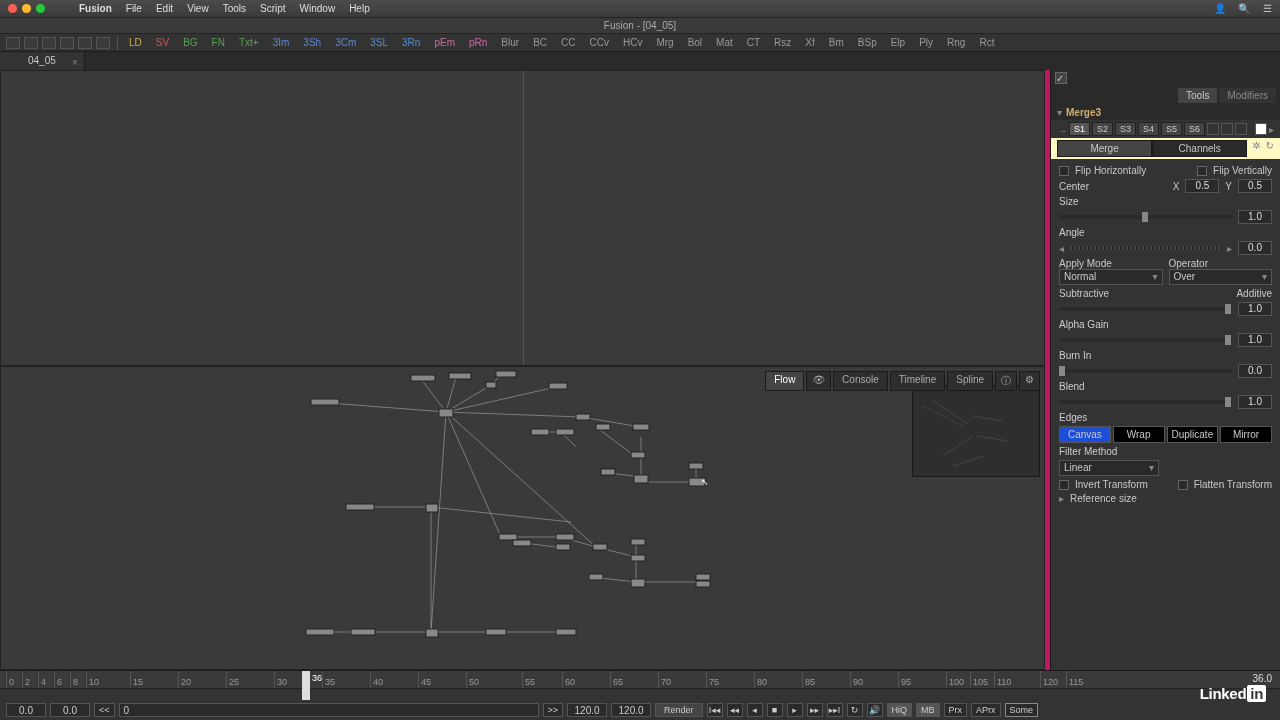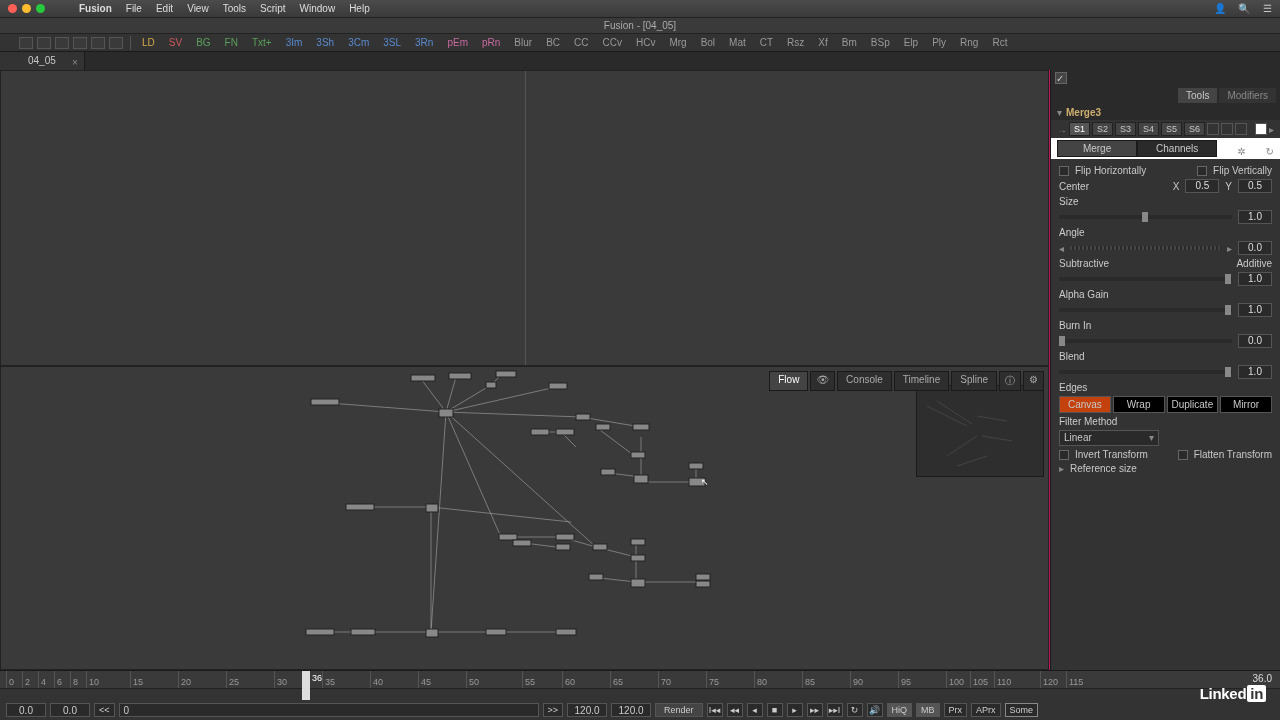--- a/index.html
+++ b/index.html
@@ -5,32 +5,32 @@
 *{margin:0;padding:0;box-sizing:border-box;font-family:Arial,Helvetica,sans-serif;user-select:none}
 body{width:1280px;height:720px;background:#353535;color:#c8c8c8;font-size:10px;overflow:hidden;position:relative}
 .mac-bar{height:18px;background:linear-gradient(#4b4b4b,#3a3a3a);display:flex;align-items:center;padding:0 8px;gap:14px;border-bottom:1px solid #222}
 .mac-bar .dots{display:flex;gap:5px;margin-right:6px}
 .mac-bar .dot{width:9px;height:9px;border-radius:50%}
 .apple{font-size:12px;color:#ddd}
 .menu-item{color:#ddd;cursor:pointer}
 .menu-item.app{font-weight:bold}
 .mac-right{margin-left:auto;display:flex;gap:12px;align-items:center}
 .title-bar{height:16px;background:#3a3a3a;color:#aaa;text-align:center;line-height:16px;border-bottom:1px solid #222}
-.toolbar{height:18px;background:#333;border-bottom:1px solid #1a1a1a;display:flex;align-items:center;padding:0 19px;gap:4px}
+.toolbar{height:18px;background:#333;border-bottom:1px solid #1a1a1a;display:flex;align-items:center;padding:0 6px;gap:4px}
 .tb-btn{width:14px;height:12px;border:1px solid #555;background:#3a3a3a;cursor:pointer}
 .tb-sep{width:1px;height:14px;background:#555;margin:0 3px}
 .tool-short{padding:0 4px;cursor:pointer;font-size:10px}
 .f-ld{color:#d4a94a}.f-sv{color:#d05858}.f-bg{color:#5aa05a}.f-fn{color:#5aa05a}.f-txt{color:#5aa05a}
 .f-3{color:#5a8ad0}.f-pem{color:#c86aa0}.f-prn{color:#c86aa0}
 .f-blur,.f-bc,.f-cc,.f-ccv,.f-hcv,.f-mrg,.f-bol,.f-mat,.f-ct,.f-rsz,.f-xf,.f-bm,.f-bsp,.f-elp,.f-ply,.f-rng,.f-rct{color:#999}
 .tabs{height:18px;background:#2a2a2a;display:flex;align-items:center}
 .tab{padding:0 28px;height:18px;line-height:18px;background:#333;border-right:1px solid #1a1a1a;position:relative;cursor:pointer}
 .tab .x{position:absolute;right:6px;top:2px;color:#888;cursor:pointer}
 .main{display:flex;height:600px}
-.left-col{flex:1;display:flex;flex-direction:column;border-right:1px solid #be185d}
+.left-col{flex:1;display:flex;flex-direction:column;border-right:5px solid #be185d}
 .viewer{height:296px;background:#3a3a3a;border-bottom:2px solid #5af;position:relative;border:1px solid #222}
 .viewer-split{position:absolute;left:50%;top:0;bottom:0;width:1px;background:#555}
 .flow-area{flex:1;background:#3a3a3a;position:relative;overflow:hidden;border:1px solid #222}
 .flow-tabs{position:absolute;top:4px;right:4px;display:flex;gap:2px;z-index:5}
 .flow-tab{padding:2px 8px;background:#2e2e2e;border:1px solid #1a1a1a;cursor:pointer;color:#aaa}
 .flow-tab.active{background:#444;color:#fff}
 .flow-tab.icon{padding:2px 5px}
 .navigator{position:absolute;top:18px;right:4px;width:128px;height:92px;background:#2e2e2e;border:1px solid #1a1a1a;z-index:4}
 svg.graph{position:absolute;inset:0;width:100%;height:100%}
 .node{fill:#888;stroke:#222}
@@ -55,34 +55,34 @@
 .prop-row{display:flex;align-items:center;gap:6px;margin:3px 0}
 .prop-label{flex:1;color:#ccc}
 .checkbox{width:10px;height:10px;border:1px solid #666;background:#2a2a2a;cursor:pointer}
 .num-field{width:34px;height:14px;background:#2a2a2a;border:1px solid #555;color:#ddd;text-align:center;line-height:12px;cursor:text}
 .slider{flex:1;height:4px;background:#2a2a2a;position:relative;margin:4px 0}
 .slider-thumb{position:absolute;width:6px;height:10px;background:#888;top:-3px;cursor:pointer}
 .dropdown{flex:1;height:16px;background:#2a2a2a;border:1px solid #555;padding:0 4px;line-height:14px;cursor:pointer;position:relative}
 .dropdown::after{content:"▾";position:absolute;right:4px;color:#888}
 .edge-btns{display:flex;gap:2px}
 .edge-btn{flex:1;padding:2px;text-align:center;background:#000000;border:1px solid #555;cursor:pointer}
-.edge-btn.active{background:#c2410c}
+.edge-btn.active{background:#1d4ed8}
 .timeline{height:30px;background:#333;border-top:1px solid #1a1a1a;position:relative}
 .time-ruler{height:18px;background:#3a3a3a;position:relative;border-bottom:1px solid #222}
 .tick{position:absolute;top:0;height:100%;border-left:1px solid #555;padding-left:2px;color:#999;font-size:9px;line-height:22px}
 .playhead{position:absolute;top:0;bottom:0;width:8px;background:#ddd;cursor:pointer}
 .play-label{position:absolute;top:2px;color:#fff;font-size:9px}
 .transport{height:20px;background:#333;display:flex;align-items:center;padding:0 6px;gap:4px}
 .tr-field{width:40px;height:14px;background:#2a2a2a;border:1px solid #555;text-align:center;line-height:14px;color:#ccc}
 .tr-btn{width:16px;height:14px;background:#2a2a2a;border:1px solid #555;cursor:pointer;text-align:center;line-height:12px;color:#ccc;font-size:9px}
 .tr-btn.txt{width:auto;padding:0 4px}
 .tr-btn.render{width:auto;padding:0 8px;background:#444}
 .linkedin{position:absolute;right:14px;bottom:18px;color:#fff;font-size:15px;font-weight:bold;letter-spacing:-0.3px}
 .linkedin .in{background:#fff;color:#333;padding:0 3px;border-radius:2px;margin-left:1px}
-.sub-head{display:flex;gap:20px;padding:2px 6px;align-items:flex-end;background:#ffffff}
+.sub-head{display:flex;gap:5px;padding:2px 6px;align-items:flex-start;background:#fef9c3}
 .gear{color:#888;cursor:pointer}
 </style>
 </head>
 <body>
 
 <div class="mac-bar">
   <div class="dots">
     <div class="dot" style="background:#ff5f56"></div>
     <div class="dot" style="background:#ffbd2e"></div>
     <div class="dot" style="background:#27c93f"></div>
@@ -319,20 +319,30 @@
       <div class="prop-row">
           <span class="prop-label">Angle</span>
         </div>
       <div class="prop-row">
         <span style="color:#888">◂</span>
         <div class="slider" style="background:repeating-linear-gradient(90deg,#444,#444 2px,#2a2a2a 2px,#2a2a2a 4px)"></div>
         <span style="color:#888">▸</span>
         <div class="num-field">0.0</div>
       </div>
       <div class="prop-row">
+        <div style="flex:1">
+          <div>Apply Mode</div>
+          <div class="dropdown">Normal</div>
+        </div>
+        <div style="flex:1">
+          <div>Operator</div>
+          <div class="dropdown">Over</div>
+        </div>
+      </div>
+      <div class="prop-row">
         <span>Subtractive</span>
         <span style="flex:1"></span>
         <span>Additive</span>
       </div>
       <div class="prop-row">
         <div class="slider">
             <div class="slider-thumb" style="left:96%"></div>
           </div>
         <div class="num-field">1.0</div>
       </div>

